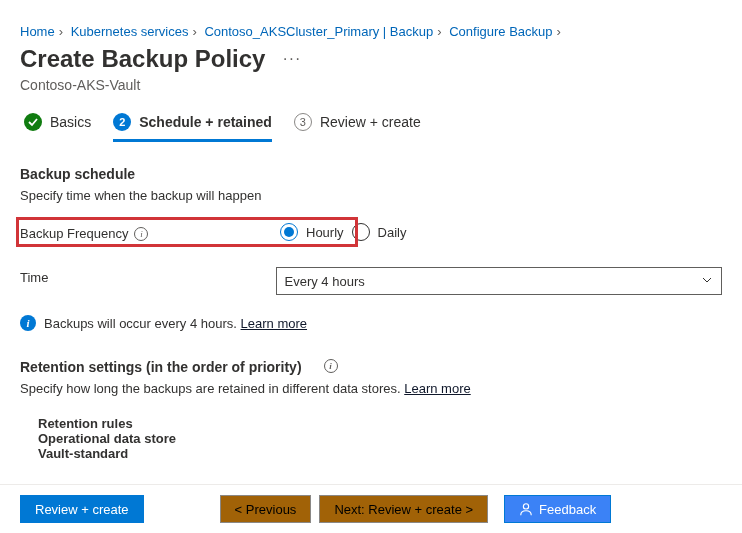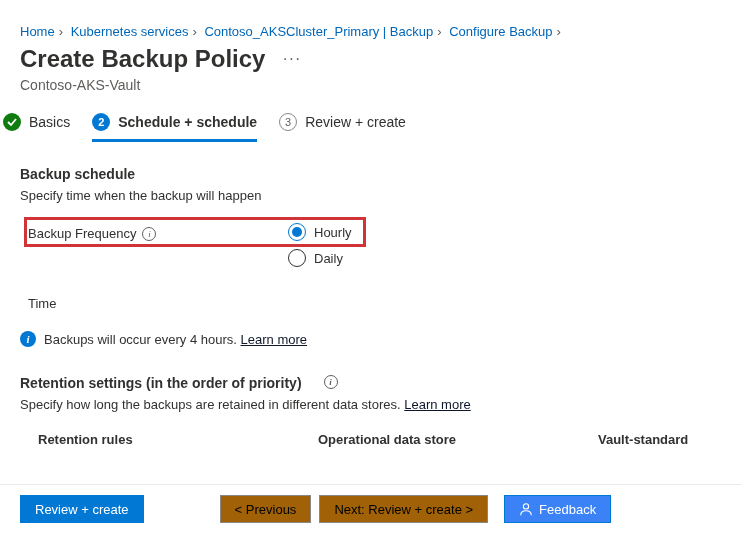--- a/index.html
+++ b/index.html
@@ -4,44 +4,44 @@
 <style>
   * { box-sizing: border-box; margin: 0; padding: 0; }
   body { font-family: "Segoe UI", sans-serif; font-size: 13px; color: #323130; background: #fff; width: 742px; height: 533px; position: relative; overflow: hidden; }
   .breadcrumb { padding: 24px 20px 2px; font-size: 13px; }
   .breadcrumb a { color: #0066b8; text-decoration: none; }
   .breadcrumb span.sep { color: #605e5c; margin: 0 4px; }
   .header { padding: 4px 20px 4px; display: flex; align-items: center; gap: 17px; }
   .header h1 { font-size: 24px; font-weight: 600; }
   .more { font-size: 16px; color: #605e5c; letter-spacing: 1px; cursor: pointer; }
   .subtitle { padding: 0 20px 20px; font-size: 14px; color: #605e5c; }
-  .tabs { display: flex; gap: 22px; padding: 0 3px; border-bottom: 0; margin-bottom: 24px; align-items: center; }
+  .tabs { display: flex; gap: 22px; padding: 0 24px; border-bottom: 0; margin-bottom: 24px; align-items: center; }
   .tab { display: flex; align-items: center; gap: 8px; padding-bottom: 8px; border-bottom: 3px solid transparent; cursor: pointer; font-size: 14px; }
   .tab.active { border-bottom: 3px solid #0078d4; font-weight: 600; }
   .tab .circle { width: 18px; height: 18px; border-radius: 50%; display: flex; align-items: center; justify-content: center; font-size: 11px; }
   .circle.done { background: #107c10; color: #fff; }
   .circle.current { background: #0078d4; color: #fff; }
   .circle.pending { border: 1px solid #8a8886; color: #605e5c; }
   .content { padding: 0 20px; }
   .section-title { font-weight: 600; font-size: 14px; margin-bottom: 6px; }
   .section-desc { font-size: 13px; color: #323130; margin-bottom: 20px; }
-  .field-row { display: flex; align-items: flex-start; margin-bottom: 8px; margin-left: 8px; }
+  .field-row { display: flex; align-items: flex-start; margin-bottom: 8px; }
   .field-label { width: 260px; font-size: 13px; display: flex; align-items: center; gap: 6px; padding-top: 3px; }
   .info-icon { width: 14px; height: 14px; border: 1px solid #605e5c; border-radius: 50%; font-size: 9px; display: inline-flex; align-items: center; justify-content: center; color: #605e5c; font-style: italic; font-family: serif; }
-  .radios { display: flex; flex-direction: column; gap: 8px; }
+  .radios { display: flex; flex-direction: row; gap: 8px; }
   .radio-opt { display: flex; align-items: center; gap: 8px; cursor: pointer; }
   .radio { width: 18px; height: 18px; border: 1px solid #323130; border-radius: 50%; display: flex; align-items: center; justify-content: center; }
   .radio.selected { border: 1px solid #0078d4; }
   .radio.selected::after { content: ""; width: 10px; height: 10px; background: #0078d4; border-radius: 50%; }
   .highlight-box { position: absolute; border: 3px solid #d13438; pointer-events: none; }
   .select { width: 454px; height: 28px; border: 1px solid #605e5c; display: flex; align-items: center; justify-content: space-between; padding: 0 8px; font-size: 13px; cursor: pointer; }
   .info-row { display: flex; align-items: center; gap: 8px; margin: 20px 0 28px; font-size: 13px; }
   .info-circle { width: 16px; height: 16px; background: #0078d4; color: #fff; border-radius: 50%; display: flex; align-items: center; justify-content: center; font-size: 11px; font-weight: 600; font-style: italic; font-family: serif; }
   a.link { color: #0f172a; text-decoration: underline; }
-  .retention-header { display: flex; font-weight: 600; font-size: 13px; margin-top: 18px; padding-left: 18px; }
+  .retention-header { display: flex; font-weight: 600; font-size: 13px; margin-top: 18px; padding-left: 18px; flex-direction: column; }
   .retention-header div:nth-child(1){ width: 280px; }
   .retention-header div:nth-child(2){ width: 280px; }
   .footer { position: absolute; bottom: 0; left: 0; right: 0; border-top: 1px solid #edebe9; padding: 10px 20px; display: flex; gap: 8px; background: #fff; }
   .btn { height: 28px; padding: 0 14px; font-size: 13px; border: 1px solid #8a8886; background: #a16207; cursor: pointer; display: inline-flex; align-items: center; gap: 6px; }
   .btn.primary { background: #0078d4; color: #fff; border-color: #0078d4; }
   .btn.feedback { background: #3b82f6; color: #fff; border-color: #0078d4; margin-left: 8px; }
   .chev { font-size: 10px; }
 </style>
 </head>
 <body>
@@ -63,21 +63,21 @@
   <div class="tab">
     <span class="circle done">
       <svg width="10" height="10" viewBox="0 0 10 10">
           <path d="M1 5 L4 8 L9 2" stroke="#fff" stroke-width="1.8" fill="none"></path>
         </svg>
     </span>
     <span>Basics</span>
   </div>
   <div class="tab active">
     <span class="circle current">2</span>
-    <span>Schedule + schedule</span>
+    <span>Schedule + retained</span>
   </div>
   <div class="tab">
     <span class="circle pending">3</span>
     <span>Review + create</span>
   </div>
 </div>
 
 <div class="content">
   <div class="section-title">Backup schedule</div>
   <div class="section-desc">Specify time when the backup will happen</div>
@@ -96,20 +96,28 @@
         <span class="radio"></span>
         <span>Daily</span>
       </div>
     </div>
     <div class="highlight-box" style="left:-4px; top:-6px; width:342px; height:30px;"></div>
   </div>
 
   <div class="field-row" style="margin-top:26px">
     <div class="field-label">
       <span>Time</span>
+    </div>
+    <div class="select">
+      <span>Every 4 hours</span>
+      <span class="chev">
+        <svg width="12" height="12" viewBox="0 0 12 12">
+            <path d="M2 4 L6 8 L10 4" stroke="#323130" stroke-width="1" fill="none"></path>
+          </svg>
+      </span>
     </div>
   </div>
 
   <div class="info-row">
     <span class="info-circle">i</span>
     <span>
       <span>Backups will occur every 4 hours.</span>
       <a class="link">Learn more</a>
     </span>
   </div>

